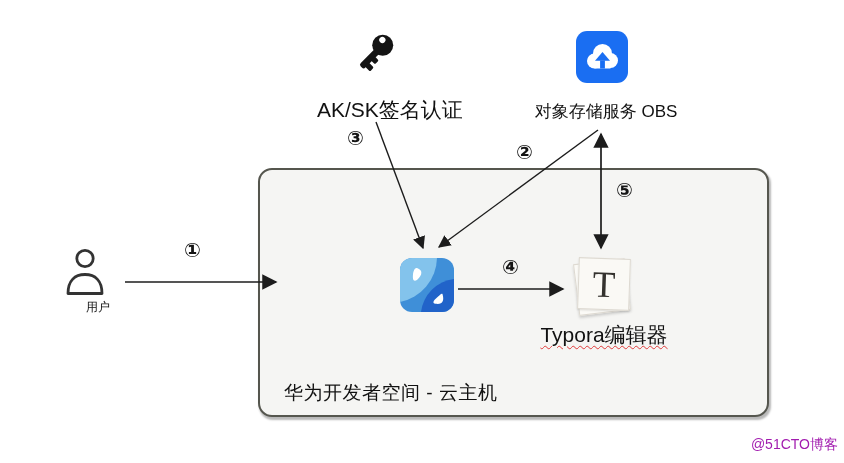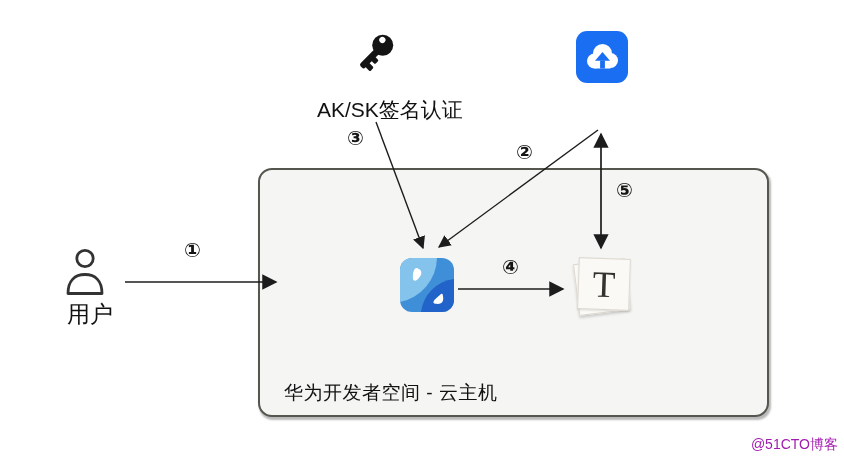--- a/index.html
+++ b/index.html
@@ -80,21 +80,21 @@
   <div class="step-badge" style="left:347px; top:128px;">③</div>
   <div class="step-badge" style="left:502px; top:257px;">④</div>
   <div class="step-badge" style="left:616px; top:180px;">⑤</div>
 
   <div class="abs" style="left:64px; top:247px; width:42px; height:50px;">
     <svg width="42" height="50" viewBox="0 0 42 50">
       <circle cx="21" cy="11.5" r="8.2" fill="none" stroke="#333" stroke-width="2.8"></circle>
       <path d="M4 46.5 C4 33.5 11 27.5 21 27.5 C31 27.5 38 33.5 38 46.5 Z" fill="none" stroke="#333" stroke-width="2.8" stroke-linejoin="round"></path>
     </svg>
   </div>
-  <div class="node-label" style="left:60px; top:299px; width:60px; font-size:23px;">用户</div>
+  <div class="node-label" style="left:68px; top:299px; width:60px; font-size:12px;">用户</div>
 
   <div class="abs" style="left:351px; top:26px; width:50px; height:52px;">
     <svg width="50" height="52" viewBox="0 0 50 52">
       <g transform="rotate(-45 25 26)">
         <rect x="4" y="23" width="25" height="6.5" rx="2.5" fill="#141414"></rect>
         <rect x="7" y="28" width="5.5" height="7.5" rx="1.5" fill="#141414"></rect>
         <rect x="15.5" y="28" width="5.5" height="6" rx="1.5" fill="#141414"></rect>
         <circle cx="34.5" cy="26" r="10.5" fill="#141414"></circle>
         <circle cx="38" cy="22" r="3.1" fill="#ffffff"></circle>
       </g>
@@ -106,20 +106,21 @@
     <svg width="52" height="52" viewBox="0 0 52 52">
       <rect width="52" height="52" rx="11" fill="#1a6ef2"></rect>
       <circle cx="18.5" cy="30" r="7.5" fill="#ffffff"></circle>
       <circle cx="26.5" cy="22.5" r="9.5" fill="#ffffff"></circle>
       <circle cx="34.5" cy="29.5" r="7.5" fill="#ffffff"></circle>
       <rect x="18.5" y="27" width="16" height="10.5" fill="#ffffff"></rect>
       <polygon points="26.5,21 34,29.8 19,29.8" fill="#1a6ef2"></polygon>
       <rect x="24.1" y="29.5" width="4.8" height="8" fill="#1a6ef2"></rect>
     </svg>
   </div>
+  <div class="node-label" style="left:526px; top:100px; width:160px; font-size:17px;">对象存储服务 OBS</div>
 
   <div class="abs" style="left:400px; top:258px; width:54px; height:54px;">
     <svg width="54" height="54" viewBox="0 0 54 54">
       <defs>
           <clipPath id="pgclip">
             <rect width="54" height="54" rx="12"></rect>
           </clipPath>
         </defs>
       <g clip-path="url(#pgclip)">
         <rect width="54" height="54" fill="#3f8fd8"></rect>
@@ -130,16 +131,17 @@
       </g>
     </svg>
   </div>
 
   <div class="typora-icon">
     <div class="paper back"></div>
     <div class="paper front">
       <span class="typora-t">T</span>
     </div>
   </div>
+  <div class="node-label squiggle" style="left:534px; top:321px; width:140px;">Typora编辑器</div>
 
   <div class="watermark">@51CTO博客</div>
 
 </div>
 
 </body></html>

